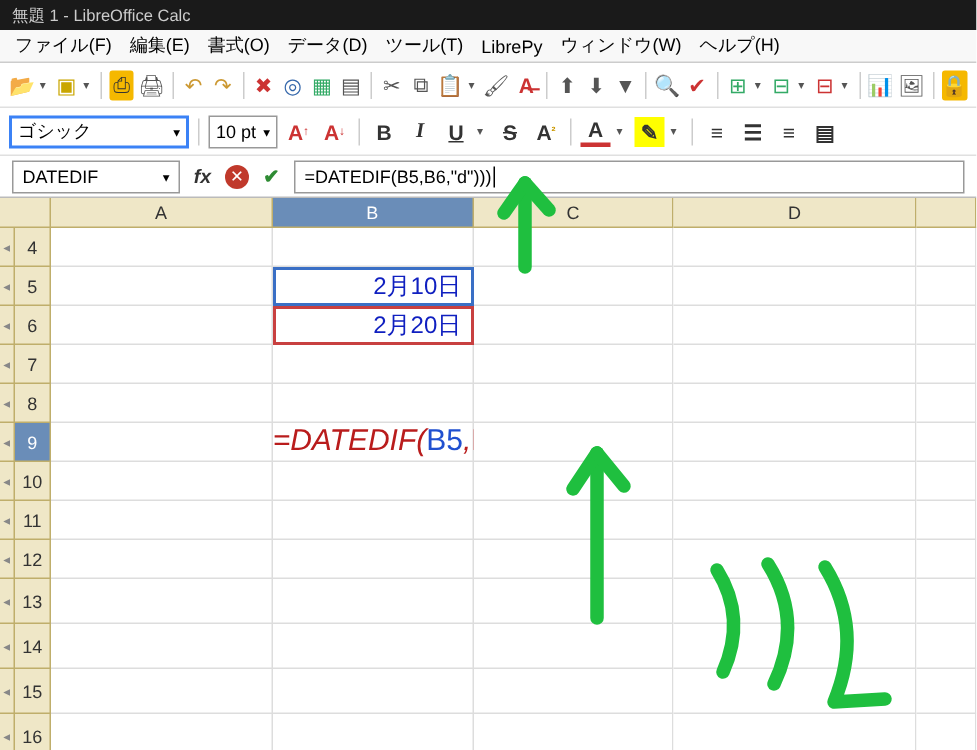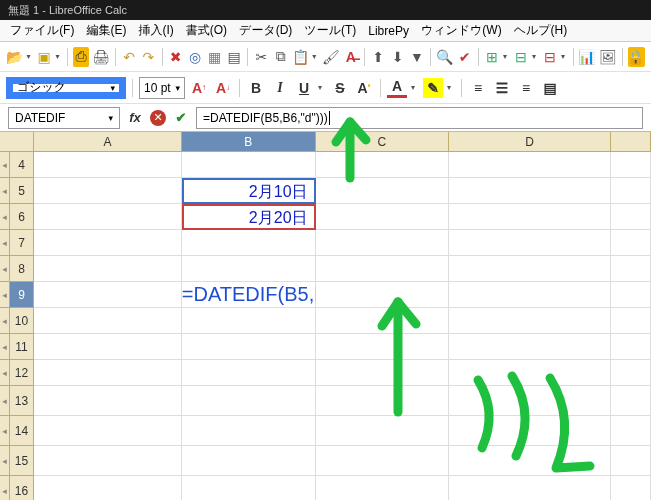--- a/index.html
+++ b/index.html
@@ -10,21 +10,21 @@
   .menubar { height: 22px; background: #f8f8f8; border-bottom: 1px solid #ccc; display: flex; align-items: center; padding: 0 4px; }
   .menubar span { padding: 2px 6px; font-size: 12px; }
 
   .toolbar1 { height: 30px; background: #fff; border-bottom: 1px solid #e0e0e0; display: flex; align-items: center; padding: 2px 6px; gap: 3px; }
   .tb-icon { width: 20px; height: 20px; display: inline-flex; align-items: center; justify-content: center; font-size: 14px; color: #555; border-radius: 2px; }
   .tb-icon.yellow { background: #f5b800; color:#333; }
   .tb-sep { width: 1px; height: 18px; background: #ccc; margin: 0 2px; }
   .tb-drop { width: 8px; font-size: 8px; color:#555; }
 
   .toolbar2 { height: 32px; background: #fff; border-bottom: 1px solid #e0e0e0; display: flex; align-items: center; padding: 2px 6px; gap: 4px; }
-  .font-combo { width: 120px; height: 22px; border:7px solid #3b82f6; background:#fff; display:flex; align-items:center; padding:0 4px; justify-content:space-between; }
+  .font-combo { width: 120px; height: 22px; border:2px solid #3b82f6; background:#fff; display:flex; align-items:center; padding:0 4px; justify-content:space-between; }
   .size-combo { width: 46px; height: 22px; border:1px solid #999; background:#fff; display:flex; align-items:center; padding:0 4px; justify-content:space-between; }
   .fmt { width: 20px; height: 20px; display: inline-flex; align-items: center; justify-content: center; font-size: 14px; color:#333; font-weight:bold; }
   .color-under { border-bottom: 3px solid #cc3333; }
 
   .formulabar { height: 28px; background: #fff; border-bottom: 1px solid #bbb; display:flex; align-items:center; padding: 2px 8px; gap:6px; }
   .name-box { width: 112px; height: 22px; border:1px solid #999; background:#fff; display:flex; align-items:center; justify-content:space-between; padding:0 6px; font-size:12px; }
   .fbar-icon { width:18px; height:18px; display:inline-flex; align-items:center; justify-content:center; font-size:13px; }
   .fbar-icon.fx { font-style: italic; font-weight:bold; color:#333; }
   .fbar-icon.cancel { color:#fff; background:#c0392b; border-radius:50%; width:16px; height:16px; font-size:11px; }
   .fbar-icon.accept { color:#2e8b33; font-weight:bold; }
@@ -42,39 +42,38 @@
   .row-h.sel { background:#6a8db8; color:#fff; }
   .grid { position:absolute; top:20px; left:34px; right:0; bottom:0; }
   .row { display:flex; }
   .cell { border-right:1px solid #ddd; border-bottom:1px solid #ddd; height:26px; background:#fff; }
 
   .wA { width: 148px; } .wB { width: 134px; } .wC { width: 134px; } .wD { width: 162px; } .wE { width: 40px; }
 
   .b5 { border:2px solid #3a6fc5; text-align:right; color:#1020c0; font-size:16px; padding:2px 6px; line-height:20px;}
   .b6 { border:2px solid #c84040; text-align:right; color:#1020c0; font-size:16px; padding:2px 6px; line-height:20px;}
   .b9over { position:absolute; left:0; top:0; white-space:nowrap; font-size:20px; font-family: Arial, sans-serif; padding-top:1px; }
-  .b9over .part-black { color:#1d4ed8; }
+  .b9over .part-black { color:#b91c1c;font-style:italic; }
   .b9over .part-blue { color:#2050d0; }
   .b9over .part-red { color:#d03030; }
   .b9over .caret { display:inline-block; width:1px; height:18px; background:#000; vertical-align:middle; margin-left:1px;}
 
   .annot { position:absolute; pointer-events:none; }
   .annot svg { overflow:visible; }
 </style>
 </head>
 <body>
 
 <div class="titlebar">
   <span>無題 1 - LibreOffice Calc</span>
 </div>
 
 <div class="menubar">
   <span>ファイル(F)</span>
   <span>編集(E)</span>
-  <span>挿入(I)</span>
   <span>書式(O)</span>
   <span>データ(D)</span>
   <span>ツール(T)</span>
   <span>LibrePy</span>
   <span>ウィンドウ(W)</span>
   <span>ヘルプ(H)</span>
 </div>
 
 <div class="toolbar1">
   <span class="tb-icon">📂</span>

